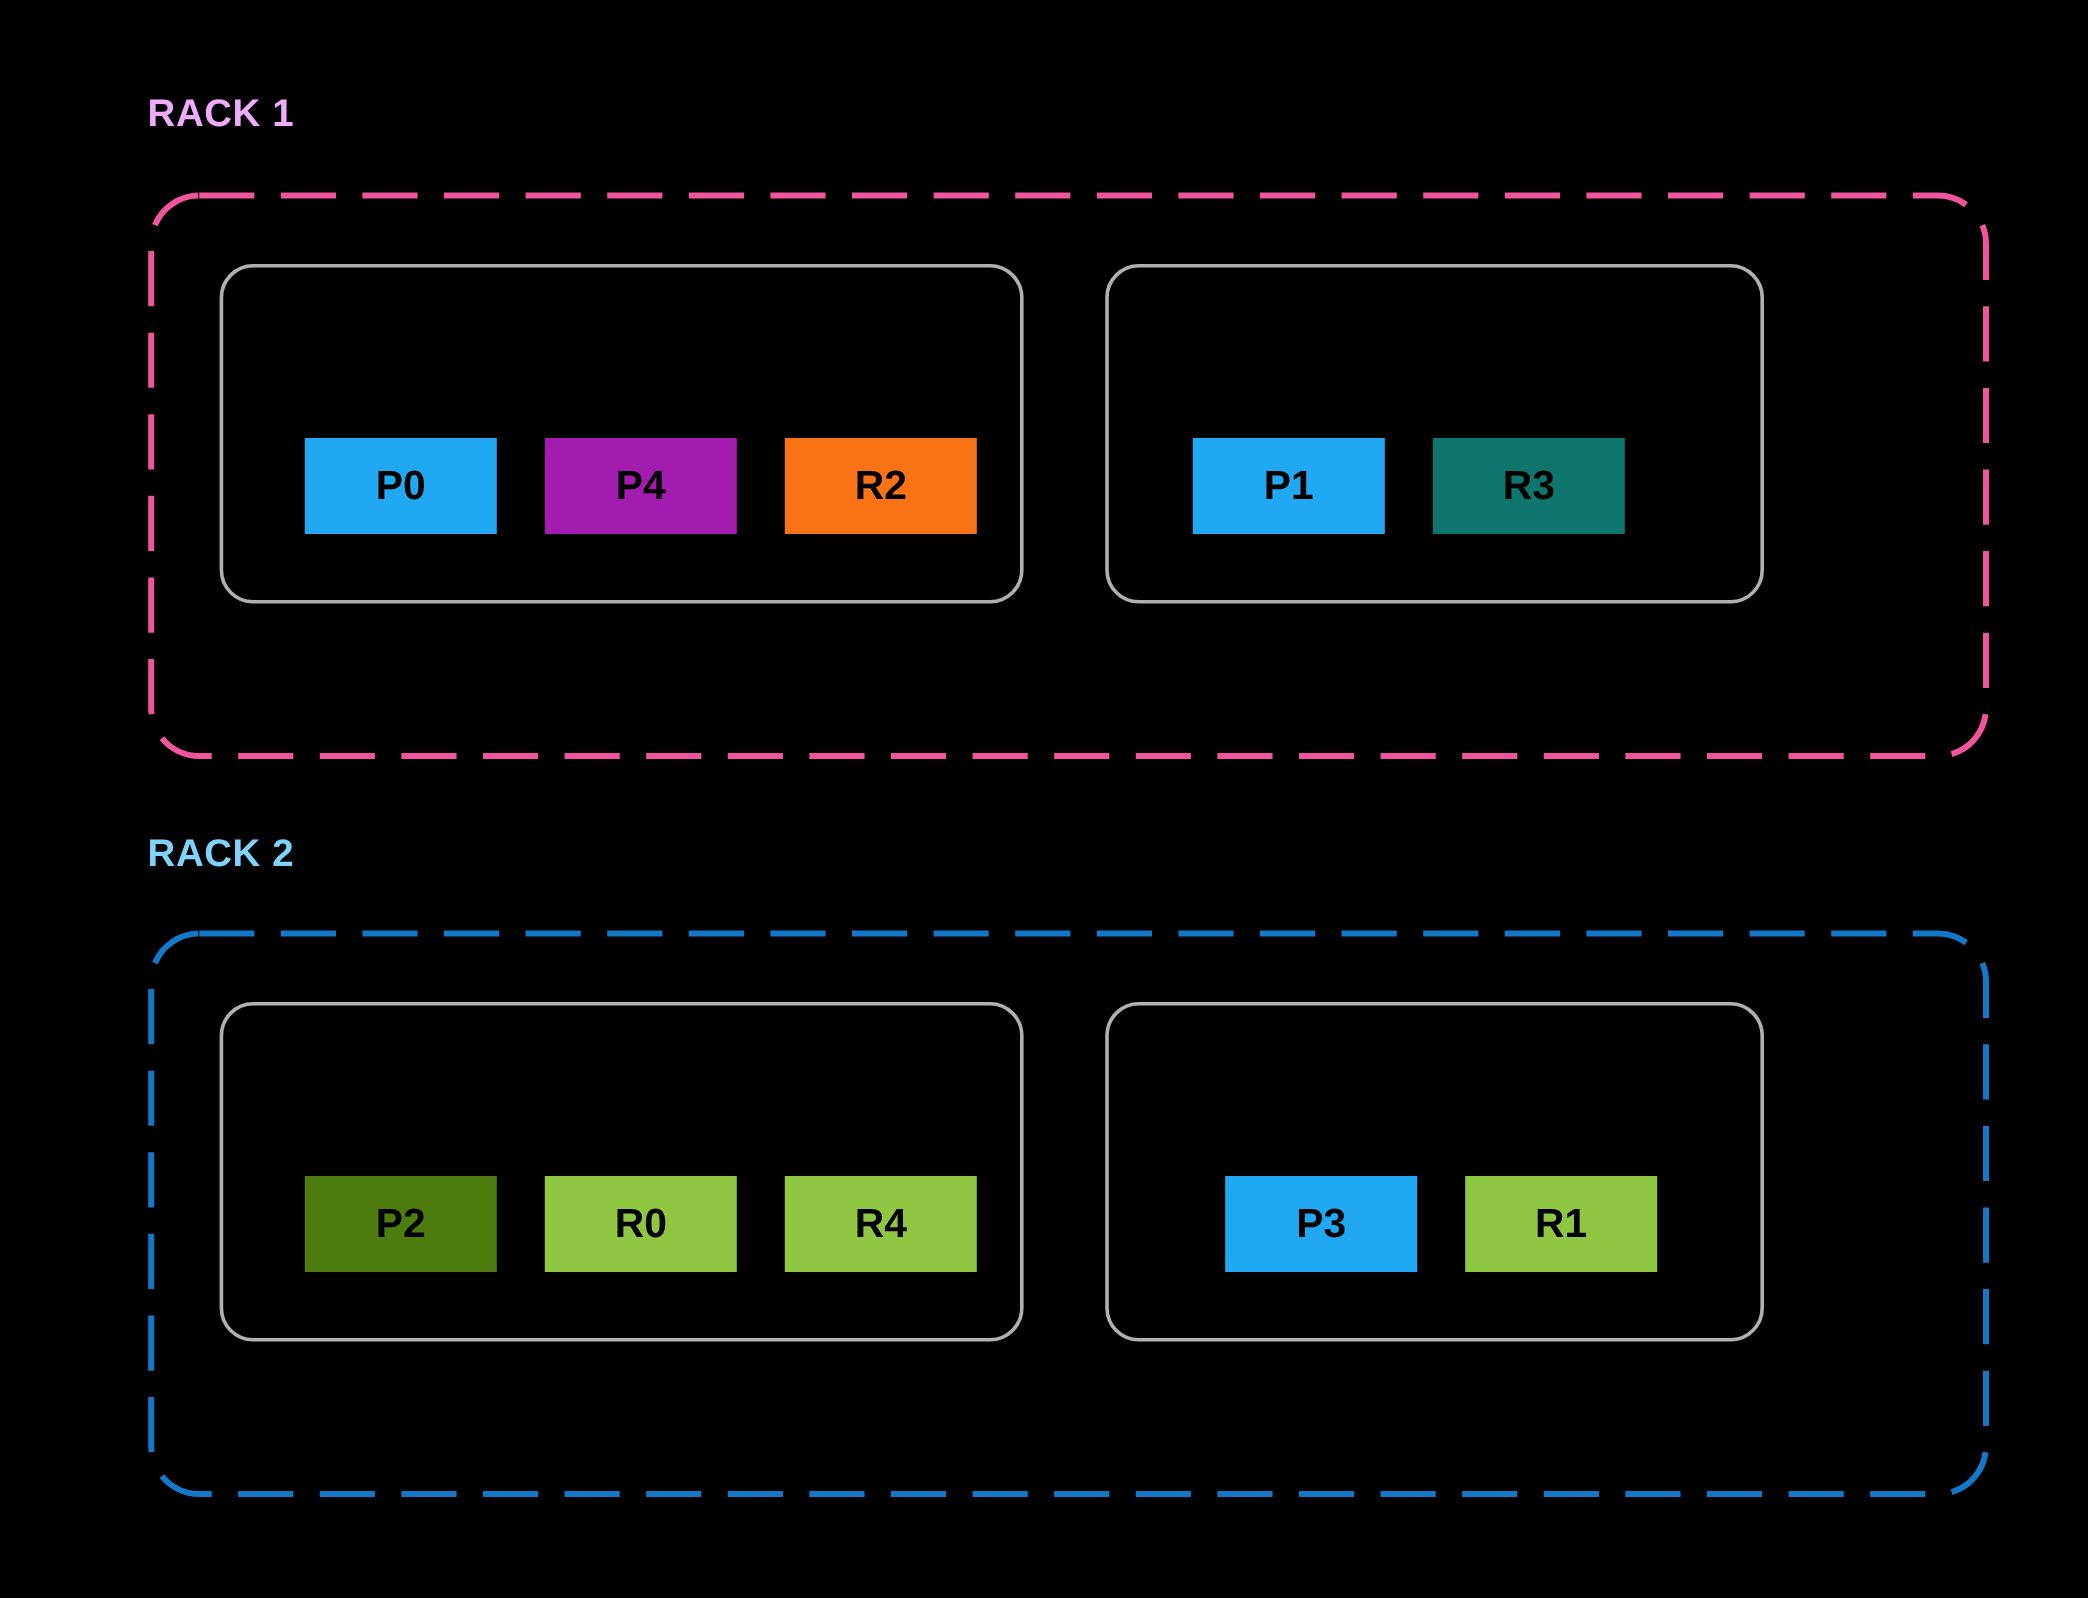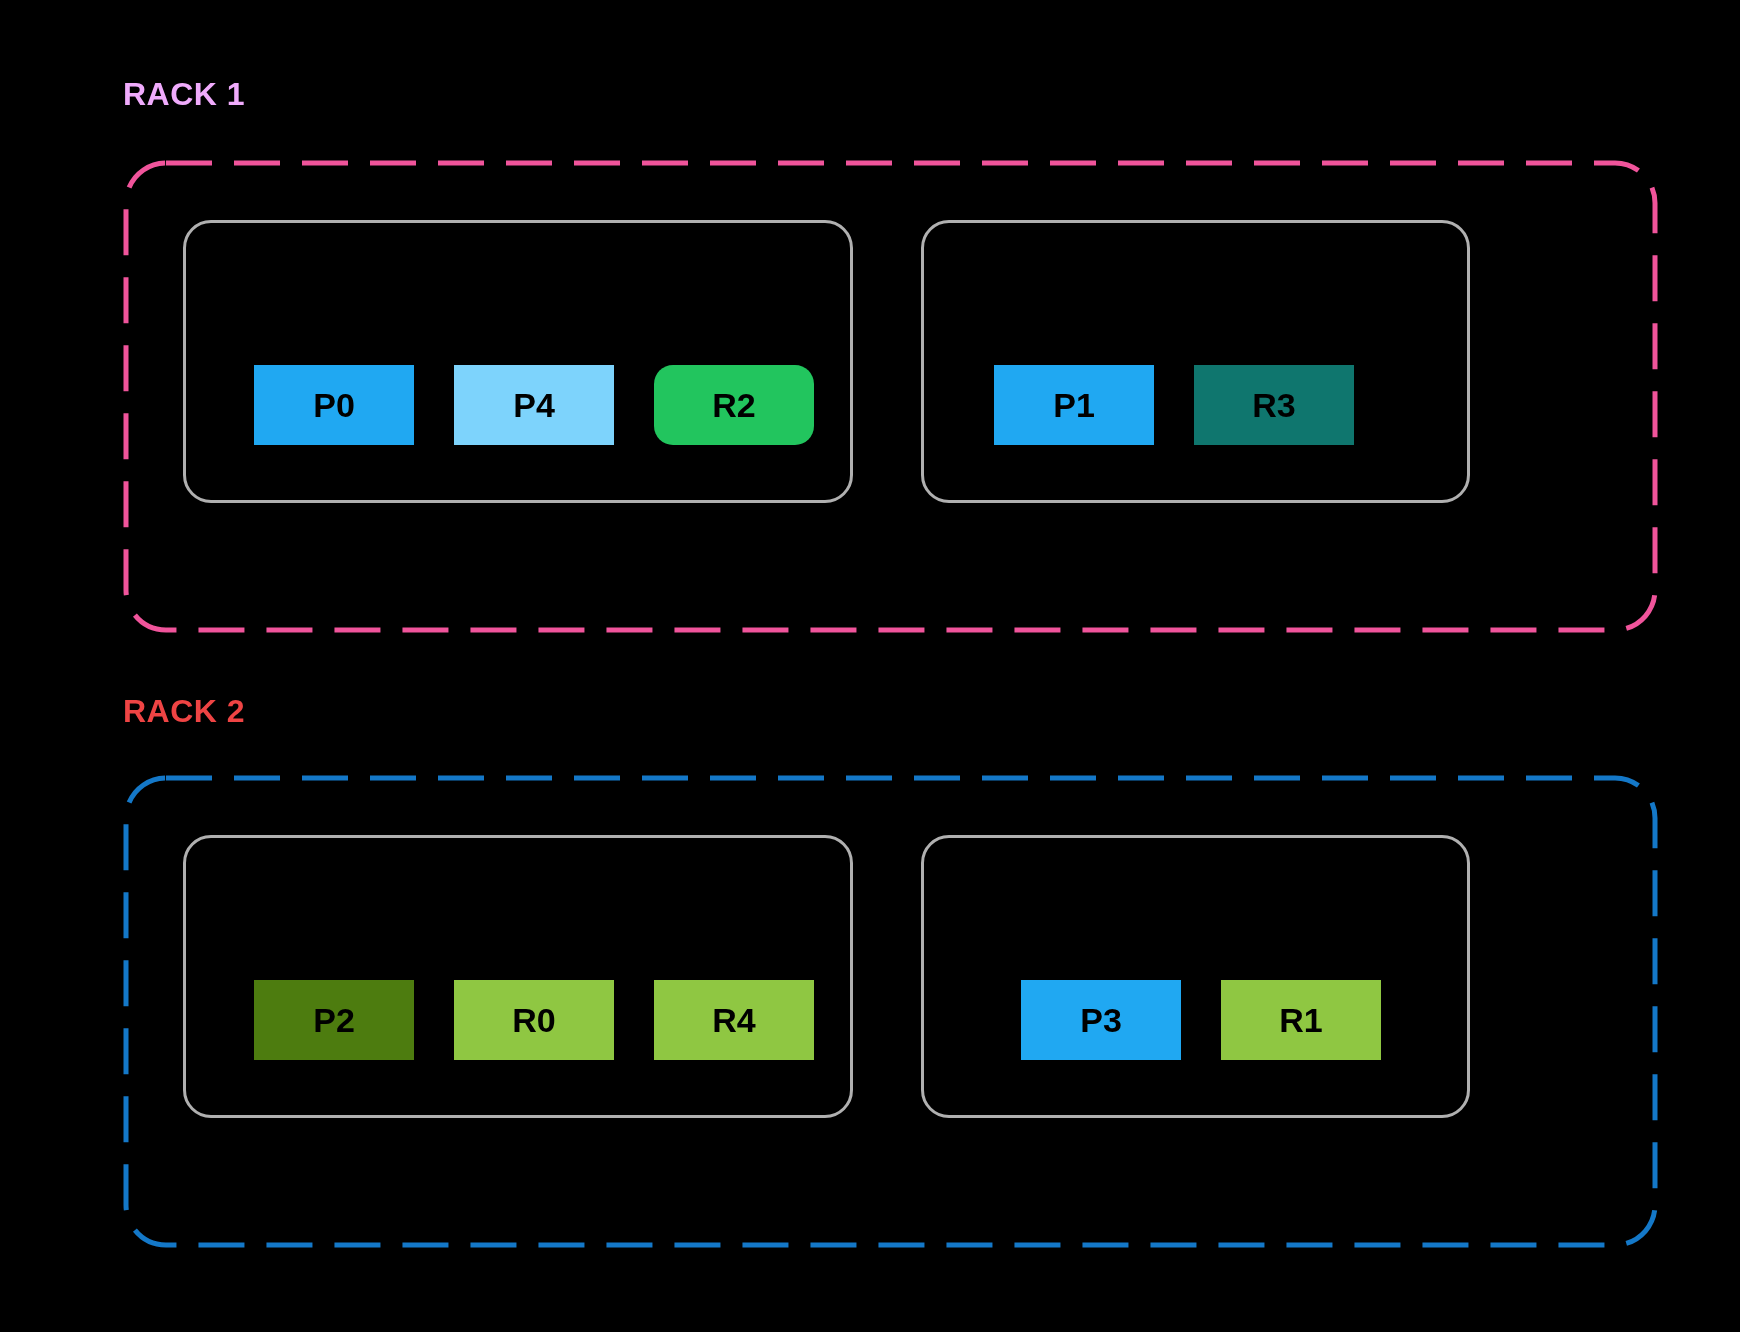--- a/index.html
+++ b/index.html
@@ -75,34 +75,34 @@
 <div id="rack1-label" class="rack-label" style="color: #f0abfc;">RACK 1</div>
 
 <div id="rack1-boundary" class="rack-boundary">
   <svg width="1535" height="473" viewBox="0 0 1535 473">
     <rect x="3" y="3" width="1529" height="467" rx="40" ry="40" fill="none" stroke-width="5" stroke-dasharray="46 22" stroke="#F0549B"></rect>
   </svg>
 
   <div class="node-box node-a">
     <div class="blocks-row">
       <div class="block" style="background-color: rgb(32, 168, 242);">P0</div>
-      <div class="block" style="background-color: #7dd3fc;">P4</div>
-      <div class="block" style="background-color: #22c55e; border-radius: 19px;">R2</div>
+      <div class="block" style="background-color: #a21caf;">P4</div>
+      <div class="block" style="background-color: #f97316;">R2</div>
     </div>
   </div>
 
   <div class="node-box node-b">
     <div class="blocks-row">
       <div class="block" style="background-color: rgb(32, 168, 242);">P1</div>
       <div class="block" style="background-color: #0f766e;">R3</div>
     </div>
   </div>
 </div>
 
-<div id="rack2-label" class="rack-label" style="color: #ef4444;">RACK 2</div>
+<div id="rack2-label" class="rack-label" style="color: #7dd3fc;">RACK 2</div>
 
 <div id="rack2-boundary" class="rack-boundary">
   <svg width="1535" height="473" viewBox="0 0 1535 473">
     <rect x="3" y="3" width="1529" height="467" rx="40" ry="40" fill="none" stroke-width="5" stroke-dasharray="46 22" stroke="#1478C8"></rect>
   </svg>
 
   <div class="node-box node-a">
     <div class="blocks-row">
       <div class="block" style="background-color: #4d7c0f;">P2</div>
       <div class="block" style="background-color: rgb(143, 199, 66);">R0</div>

